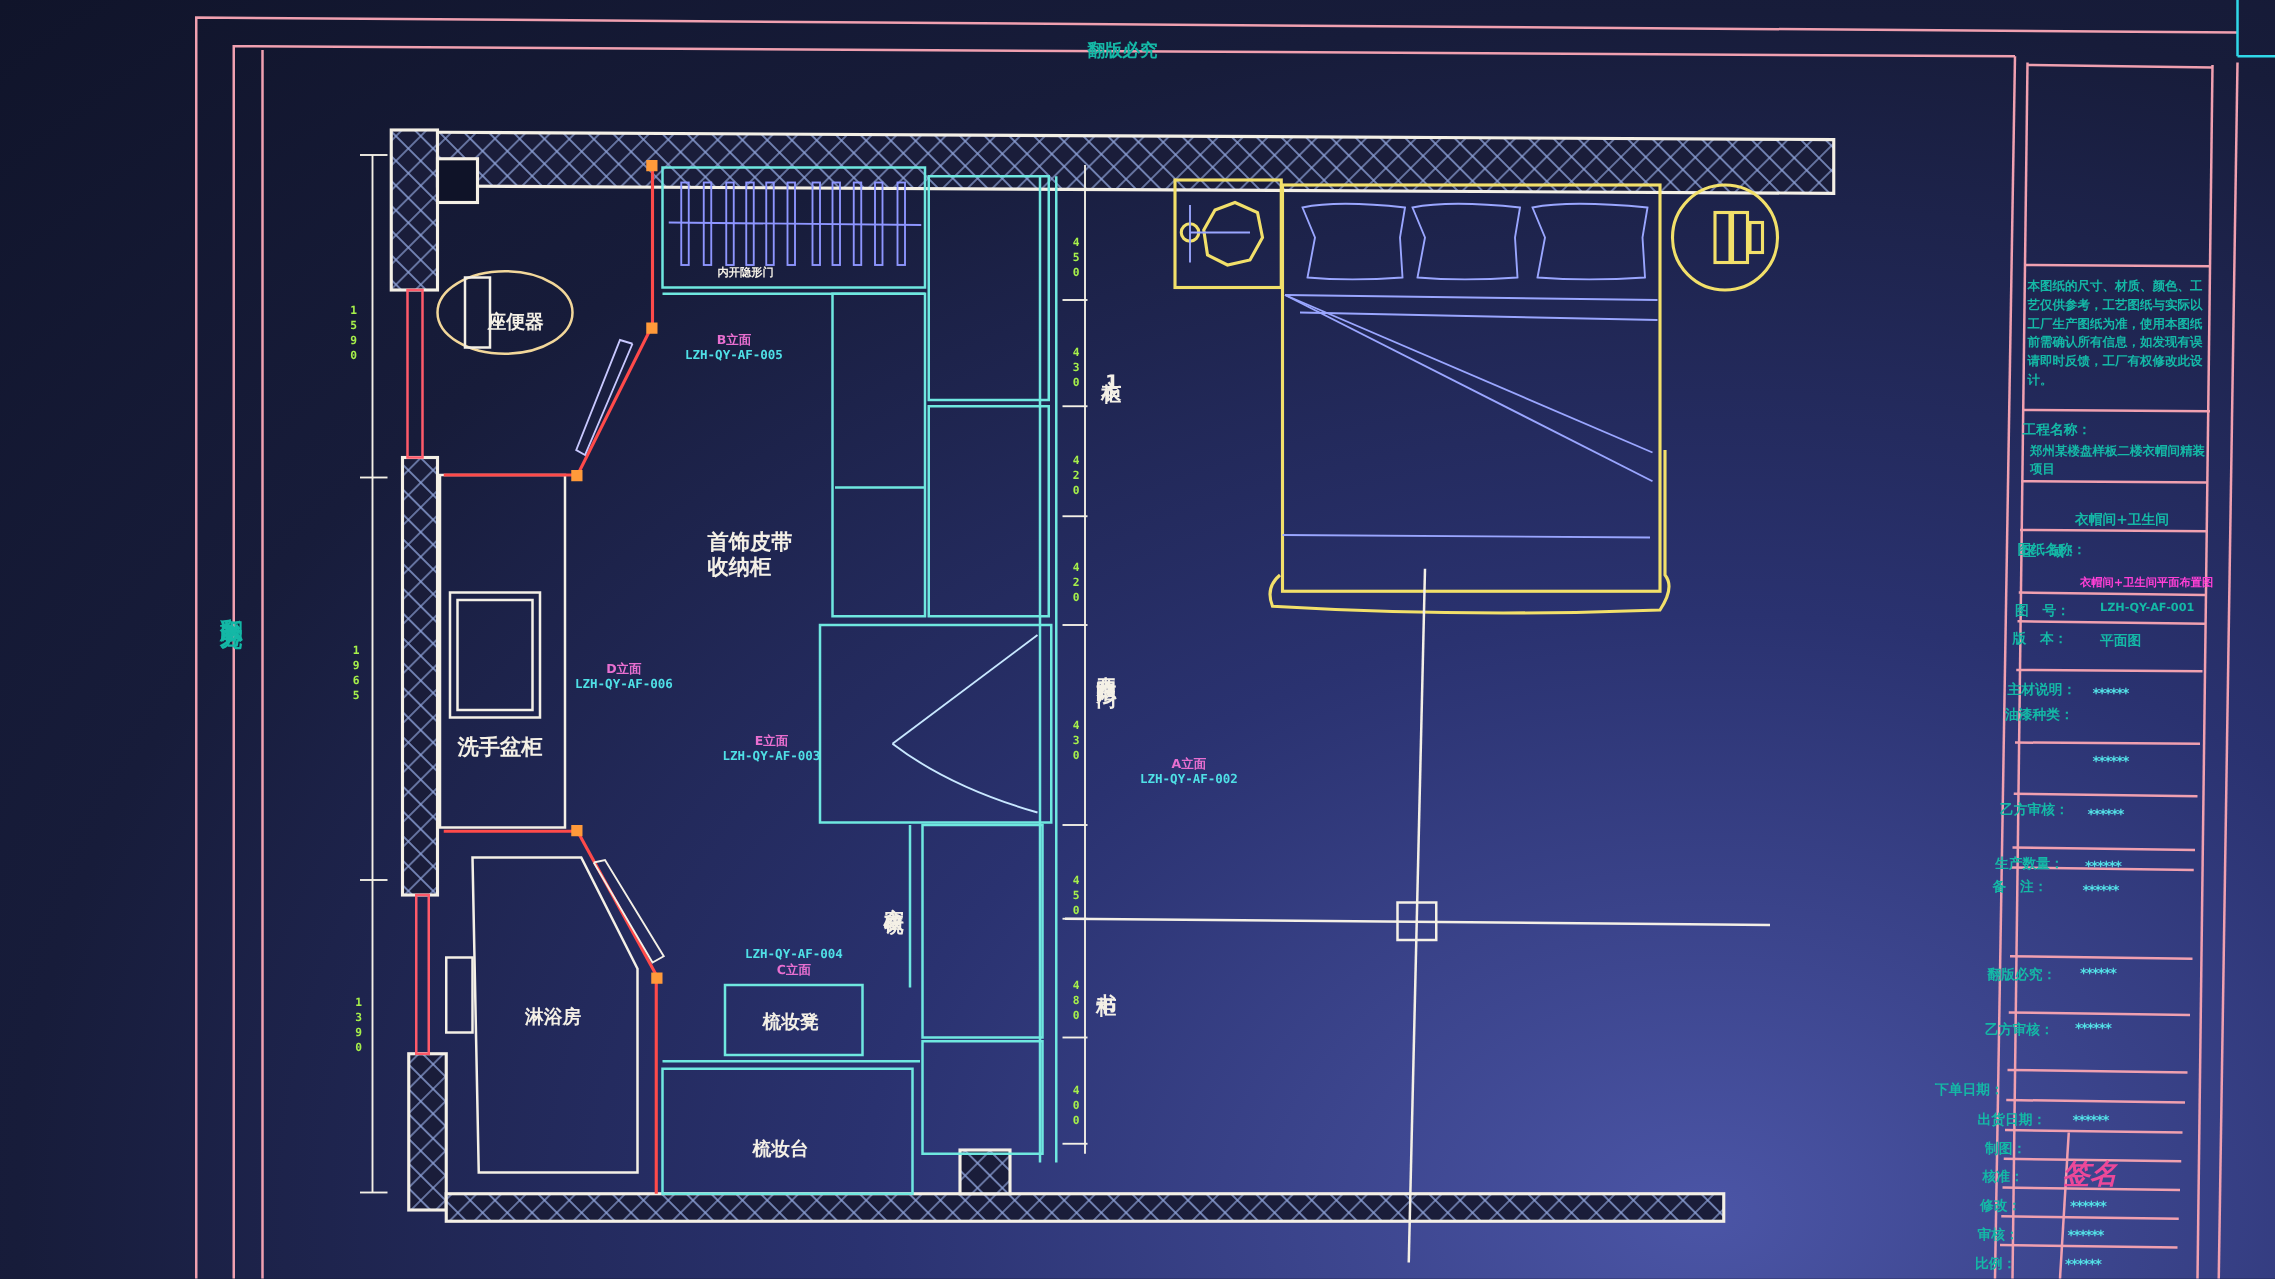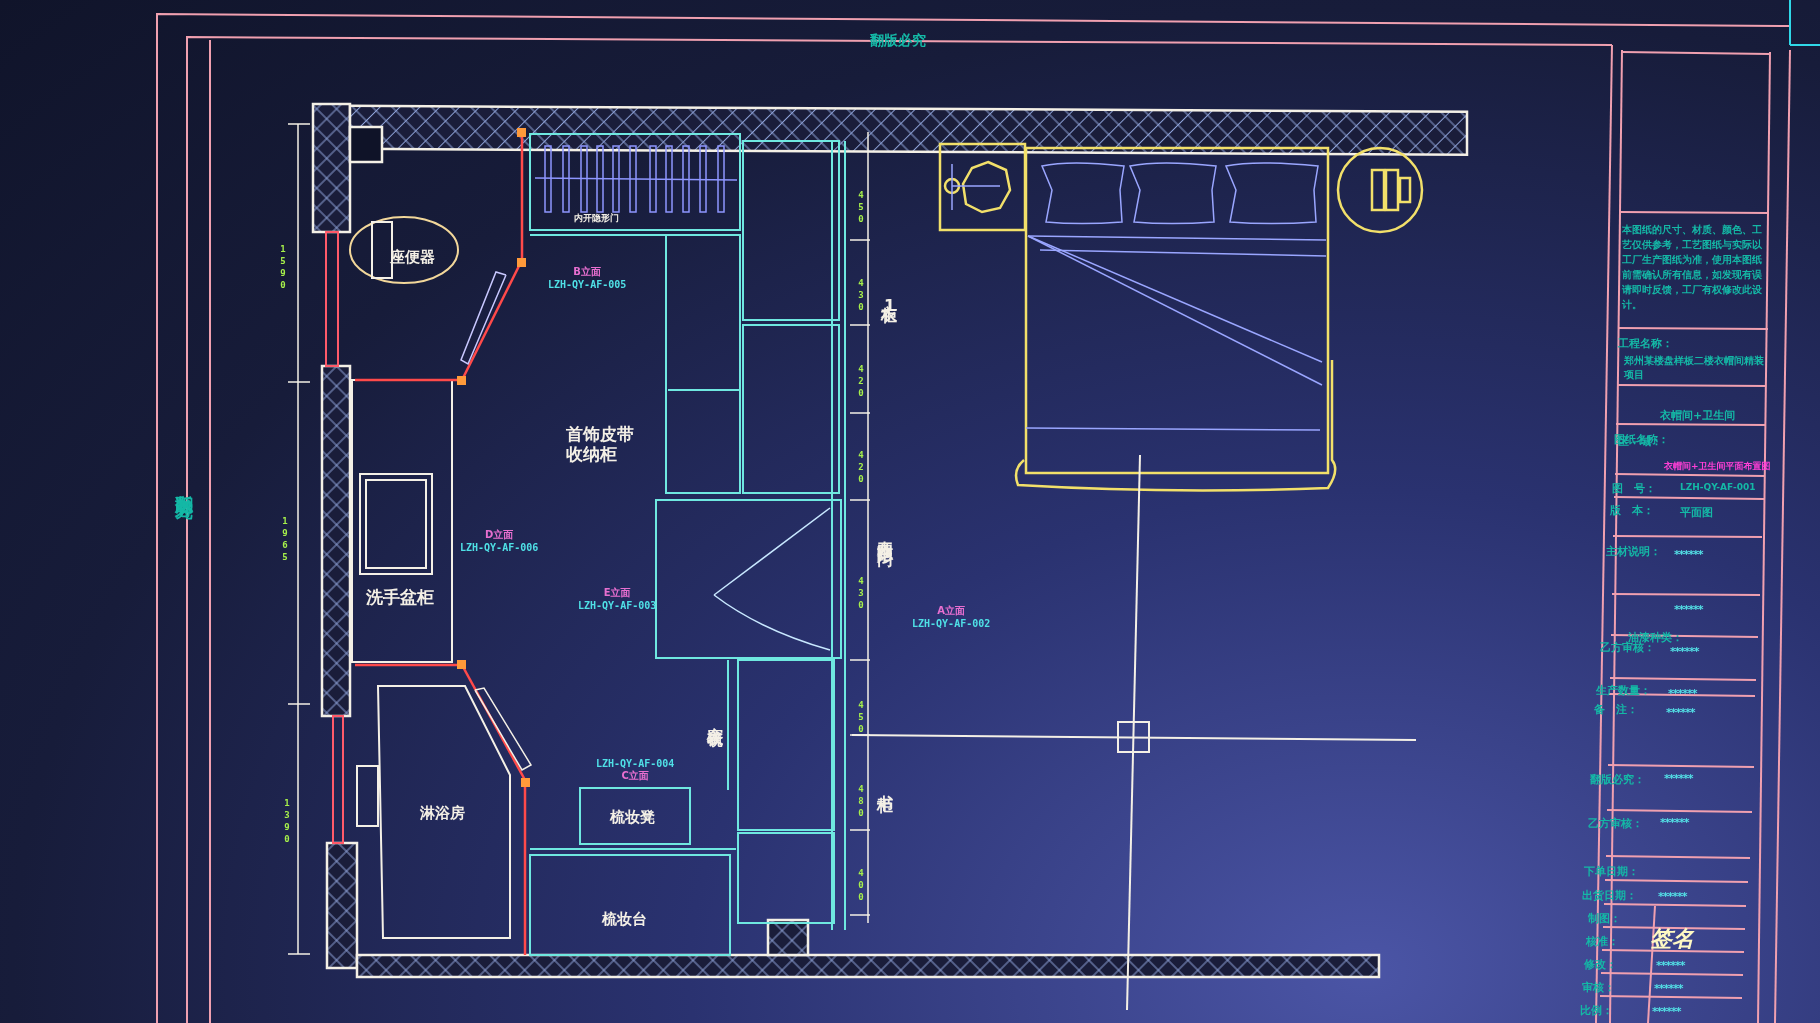--- a/index.html
+++ b/index.html
@@ -8,21 +8,21 @@
   svg.plan{position:absolute;left:0;top:0;}
   .lbl{position:absolute;white-space:nowrap;font-weight:bold;}
   .room{color:#f4f0e6;font-size:17px;}
   .vtext{writing-mode:vertical-rl;text-orientation:upright;letter-spacing:2px;}
   .tag-zh{color:#e86fd0;font-size:10px;}
   .tag-code{color:#4fe0e6;font-size:10px;font-family:"DejaVu Sans Mono",monospace;}
   .dim{color:#a6f04a;font-size:9px;font-family:"DejaVu Sans Mono",monospace;}
   .tb{color:#14b8a6;font-size:11px;}
   .tb-val{color:#53e0e6;font-size:11px;letter-spacing:-1px;}
   .tb-pink{color:#ff3fd6;font-size:11px;text-align:center;}
-  .sig{color:#fef9c3;font-size:22px;font-style:italic;font-family:"DejaVu Serif",serif;}
+  .sig{color:#ec4899;font-size:22px;font-style:italic;font-family:"DejaVu Serif",serif;}
 </style>
 </head>
 <body>
 
 <div class="bg"></div>
 
 <svg class="plan" width="1820" height="1023" viewBox="0 0 1820 1023">
   <defs>
     <pattern id="hatch" width="14" height="14" patternUnits="userSpaceOnUse" patternTransform="rotate(45)">
       <rect width="14" height="14" fill="#1a1d3a"></rect>
@@ -253,33 +253,33 @@
 <div class="lbl tb" style="left:1618px;top:390px;margin-top:44px;">区　域：</div>
 <div class="lbl tb" style="left:1660px;top:408px;">衣帽间+卫生间</div>
 <div class="lbl tb" style="left:1614px;top:432px;">图纸名称：</div>
 <div class="lbl tb-pink" style="left:1664px;top:460px;font-size:9px;">衣帽间+卫生间平面布置图</div>
 <div class="lbl tb" style="left:1612px;top:481px;">图　号：</div>
 <div class="lbl tb" style="left:1680px;top:482px;font-size:9px;">LZH-QY-AF-001</div>
 <div class="lbl tb" style="left:1610px;top:503px;">版　本：</div>
 <div class="lbl tb" style="left:1680px;top:505px;">平面图</div>
 <div class="lbl tb" style="left:1606px;top:544px;">主材说明：</div>
 <div class="lbl tb-val" style="left:1674px;top:548px;">******</div>
-<div class="lbl tb" style="left:1604px;top:630px;padding-left:24px;">油漆种类：</div>
+<div class="lbl tb" style="left:1604px;top:564px;">油漆种类：</div>
 <div class="lbl tb-val" style="left:1674px;top:603px;">******</div>
 <div class="lbl tb" style="left:1600px;top:640px;">乙方审核：</div>
 <div class="lbl tb-val" style="left:1670px;top:645px;">******</div>
 <div class="lbl tb" style="left:1596px;top:683px;">生产数量：</div>
 <div class="lbl tb-val" style="left:1668px;top:687px;">******</div>
 <div class="lbl tb" style="left:1594px;top:702px;text-align:right;">备　注：</div>
 <div class="lbl tb-val" style="left:1666px;top:706px;">******</div>
 <div class="lbl tb" style="left:1590px;top:772px;">翻版必究：</div>
 <div class="lbl tb-val" style="left:1664px;top:772px;">******</div>
 <div class="lbl tb" style="left:1588px;top:816px;">乙方审核：</div>
 <div class="lbl tb-val" style="left:1660px;top:816px;">******</div>
-<div class="lbl tb" style="left:1584px;top:864px;">下单日期：</div>
+<div class="lbl tb" style="left:1548px;top:864px;">下单日期：</div>
 <div class="lbl tb" style="left:1582px;top:888px;">出货日期：</div>
 <div class="lbl tb-val" style="left:1658px;top:890px;">******</div>
 <div class="lbl tb" style="left:1588px;top:911px;">制图：</div>
 <div class="lbl tb" style="left:1586px;top:934px;">核准：</div>
 <div class="lbl sig" style="left:1650px;top:924px;">签名</div>
 <div class="lbl tb" style="left:1584px;top:957px;">修改：</div>
 <div class="lbl tb-val" style="left:1656px;top:959px;">******</div>
 <div class="lbl tb" style="left:1582px;top:980px;">审核：</div>
 <div class="lbl tb-val" style="left:1654px;top:982px;">******</div>
 <div class="lbl tb" style="left:1580px;top:1003px;">比例：</div>

